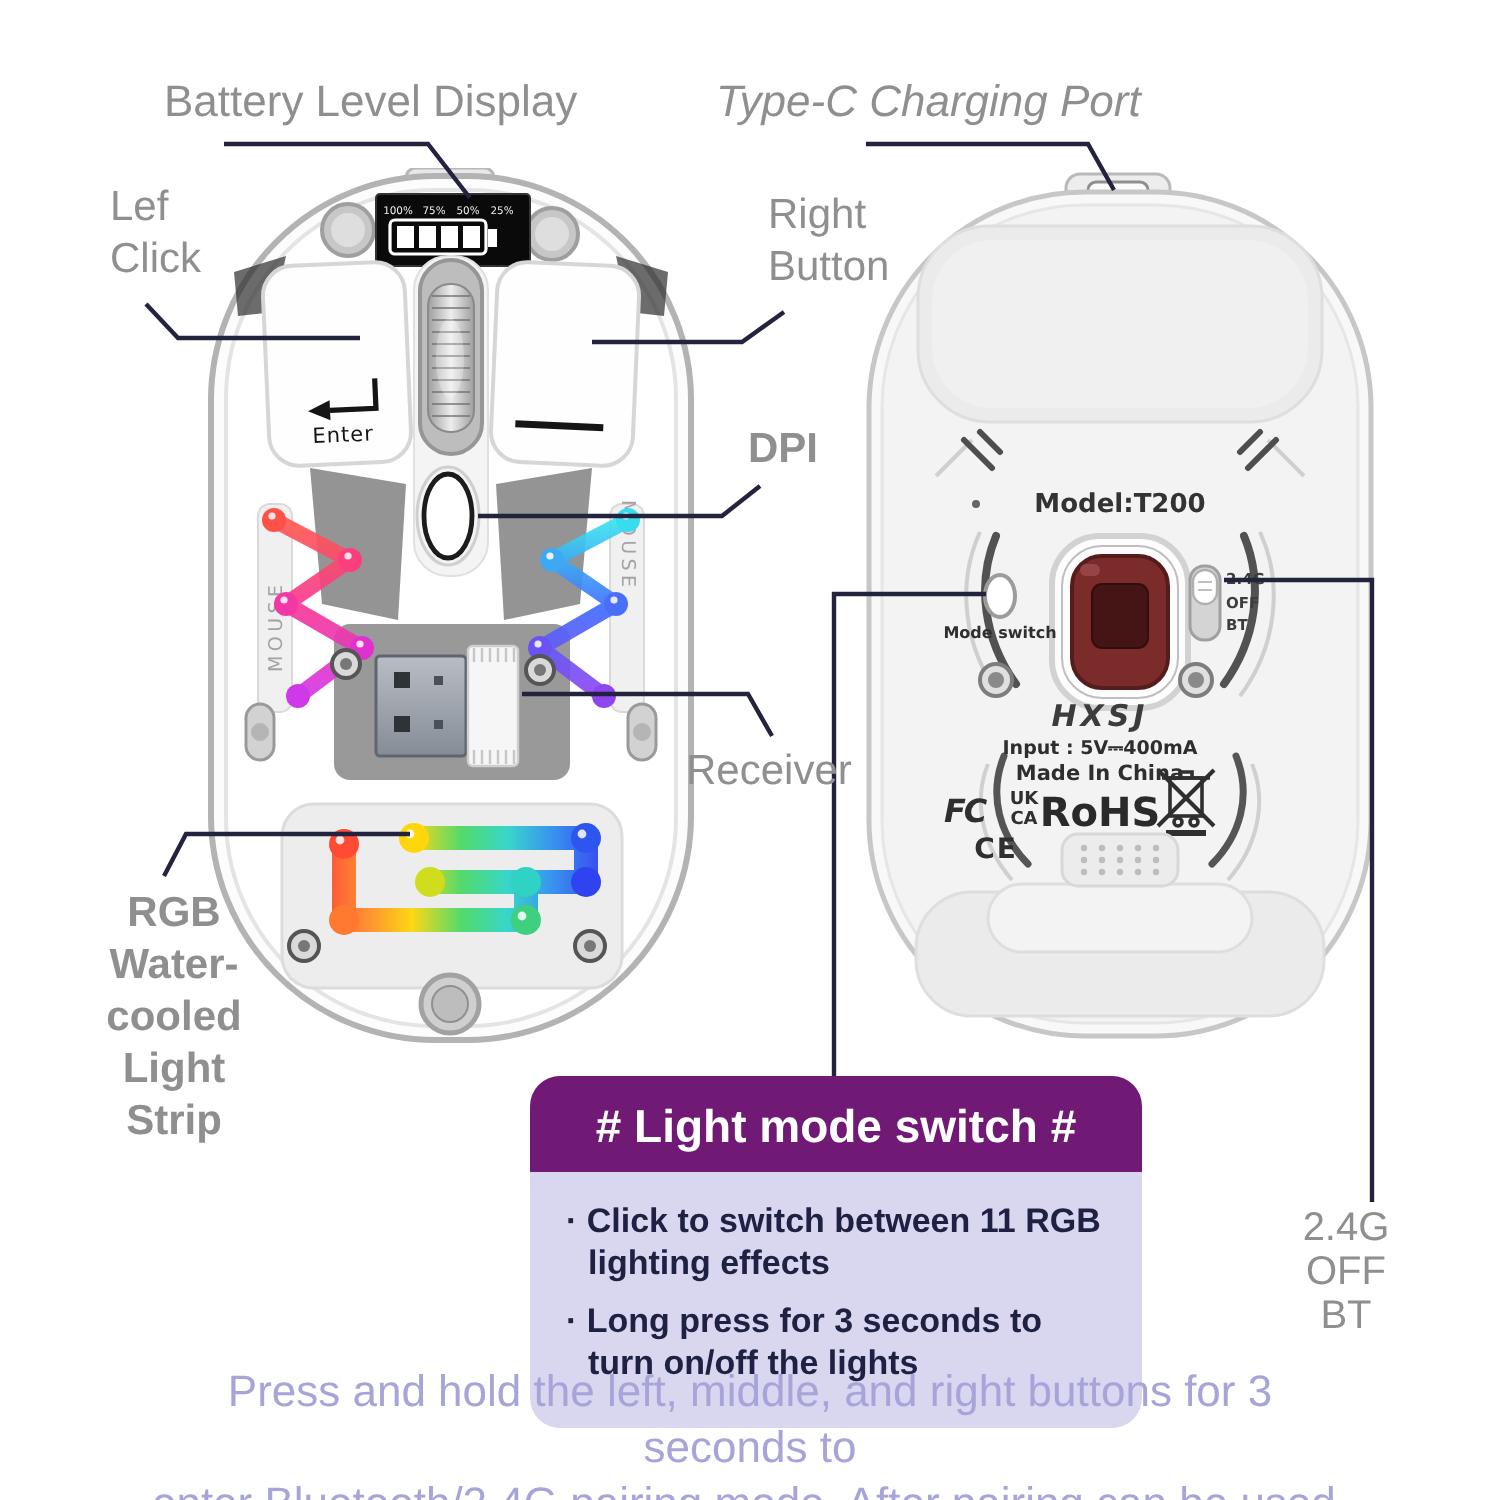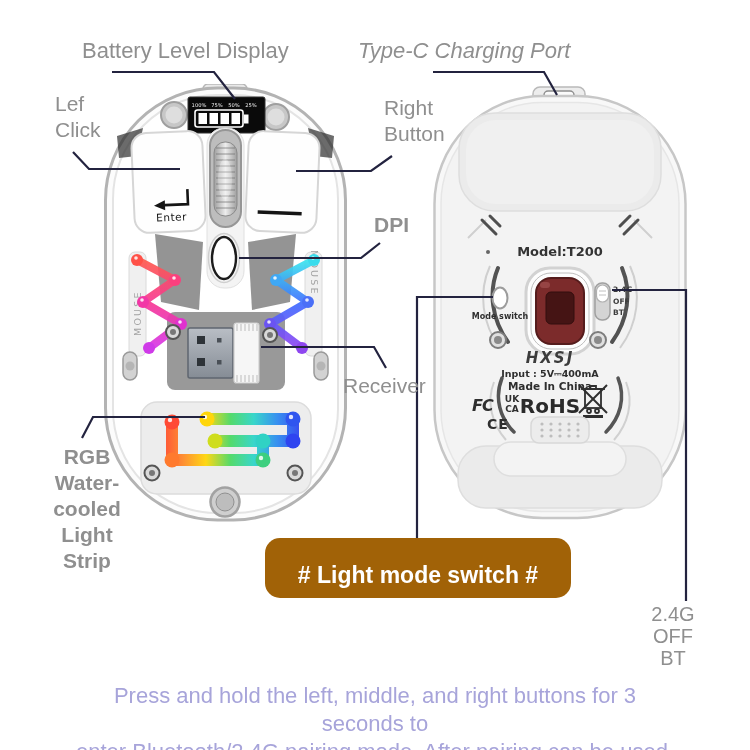--- a/index.html
+++ b/index.html
@@ -5,22 +5,22 @@
   html,body{margin:0;padding:0;background:#fff;}
   .canvas{position:relative;width:750px;height:750px;background:#ffffff;overflow:hidden;
           font-family:"Liberation Sans",sans-serif;}
   svg{font-family:"DejaVu Sans","Liberation Sans",sans-serif;}
   .callout{position:absolute;color:#8f8f8f;font-size:21px;line-height:1.24;white-space:pre-line;}
   .callout.top{font-size:22px;}
   .callout.center{text-align:center;}
   #lines{position:absolute;left:0;top:0;pointer-events:none;}
   .mouse-svg{position:absolute;}
   .infobox{position:absolute;left:265px;top:538px;width:306px;border-radius:15px;overflow:hidden;}
-  .infobox .hd{background:#a16207;color:#ffffff;font-weight:bold;font-size:23px;text-align:center;
-               padding:24px 4px 9px;}
+  .infobox .hd{background:#701a75;color:#ffffff;font-weight:bold;font-size:23px;text-align:center;
+               padding:12px 4px 9px;}
   .infobox .bd{background:#d9d6ef;padding:6px 14px 12px 18px;}
   .infobox .bullet{color:#1e2142;font-weight:bold;font-size:17px;line-height:1.22;
                    margin:9px 0;padding-left:11px;text-indent:-11px;}
   .footer{position:absolute;left:75px;top:682px;width:600px;text-align:center;color:#a7a4da;
           font-size:22px;line-height:1.28;white-space:pre-line;}
   .legend{position:absolute;left:633px;top:603px;width:80px;text-align:center;color:#8f8f8f;
           font-size:20px;line-height:1.1;white-space:pre-line;}
 </style>
 </head>
 <body>
@@ -355,18 +355,22 @@
 Water-
 cooled
 Light
 Strip</div>
   <div class="legend">2.4G
 OFF
 BT</div>
 
   <div class="infobox">
     <div class="hd"># Light mode switch #</div>
+    <div class="bd">
+      <div class="bullet">· Click to switch between 11 RGB lighting effects</div>
+      <div class="bullet">· Long press for 3 seconds to turn on/off the lights</div>
+    </div>
   </div>
 
   <div class="footer">Press and hold the left, middle, and right buttons for 3 seconds to
 enter Bluetooth/2.4G pairing mode. After pairing can be used.</div>
 
 </div>
 
 </body></html>

